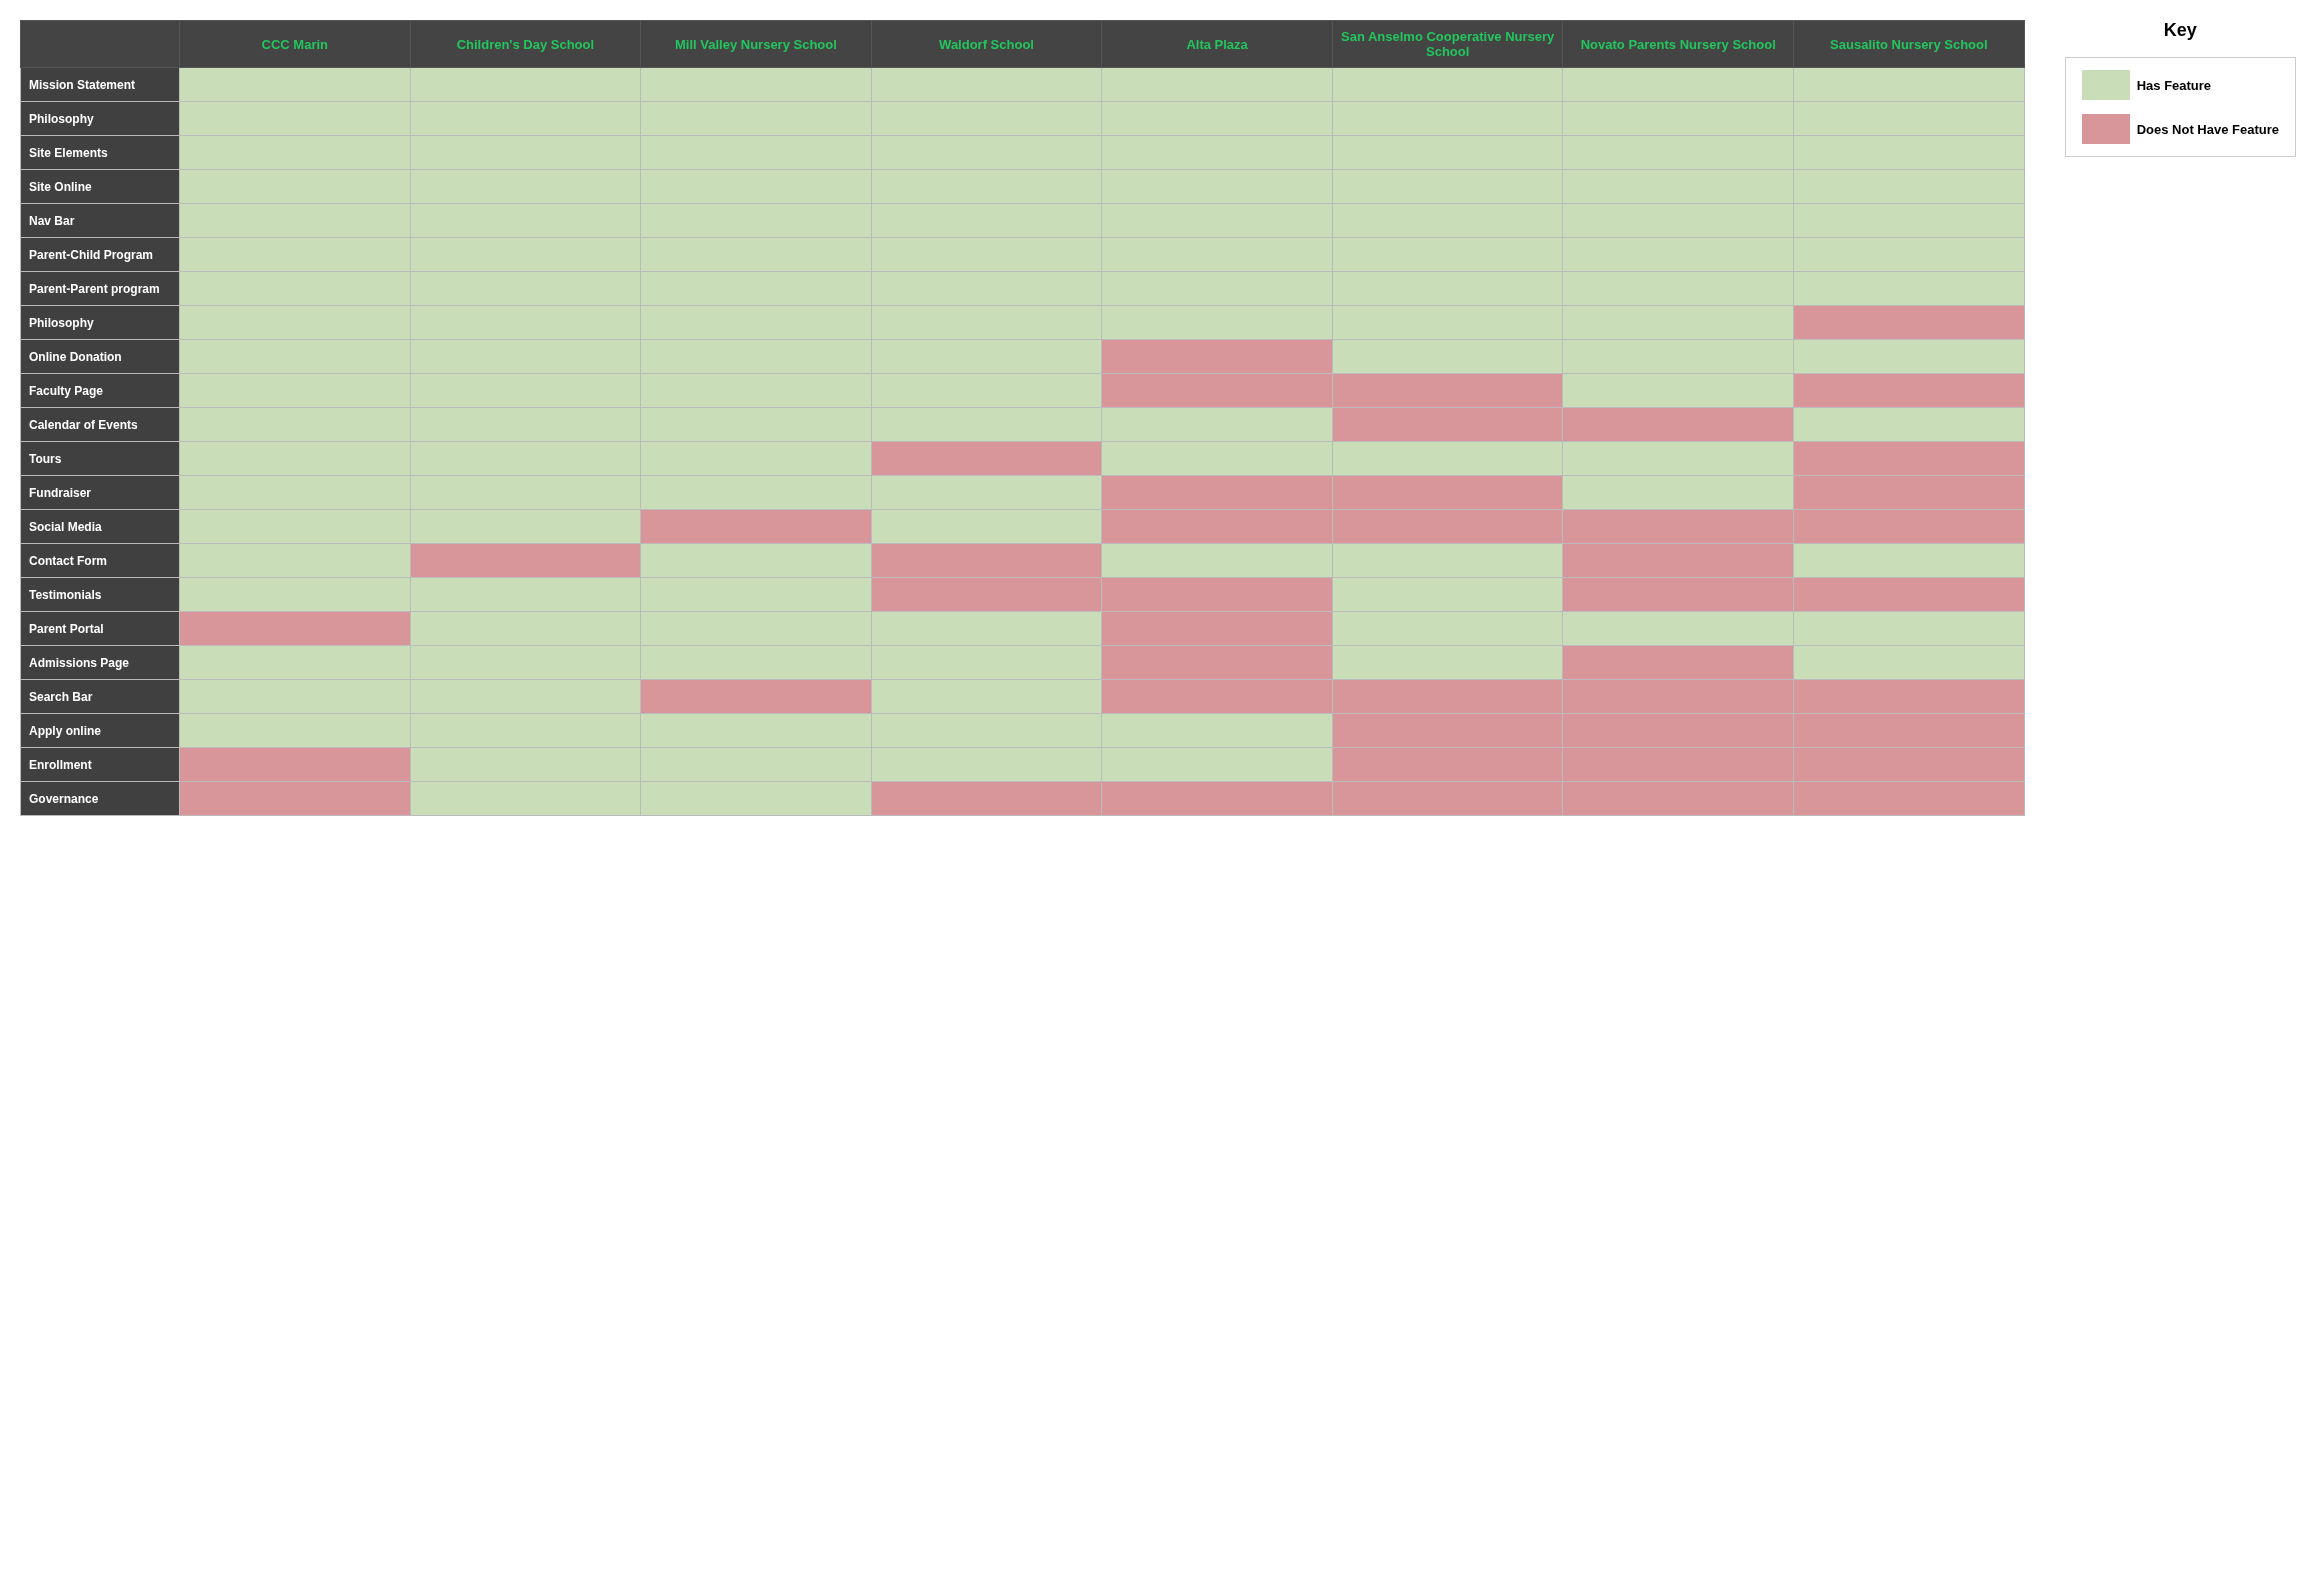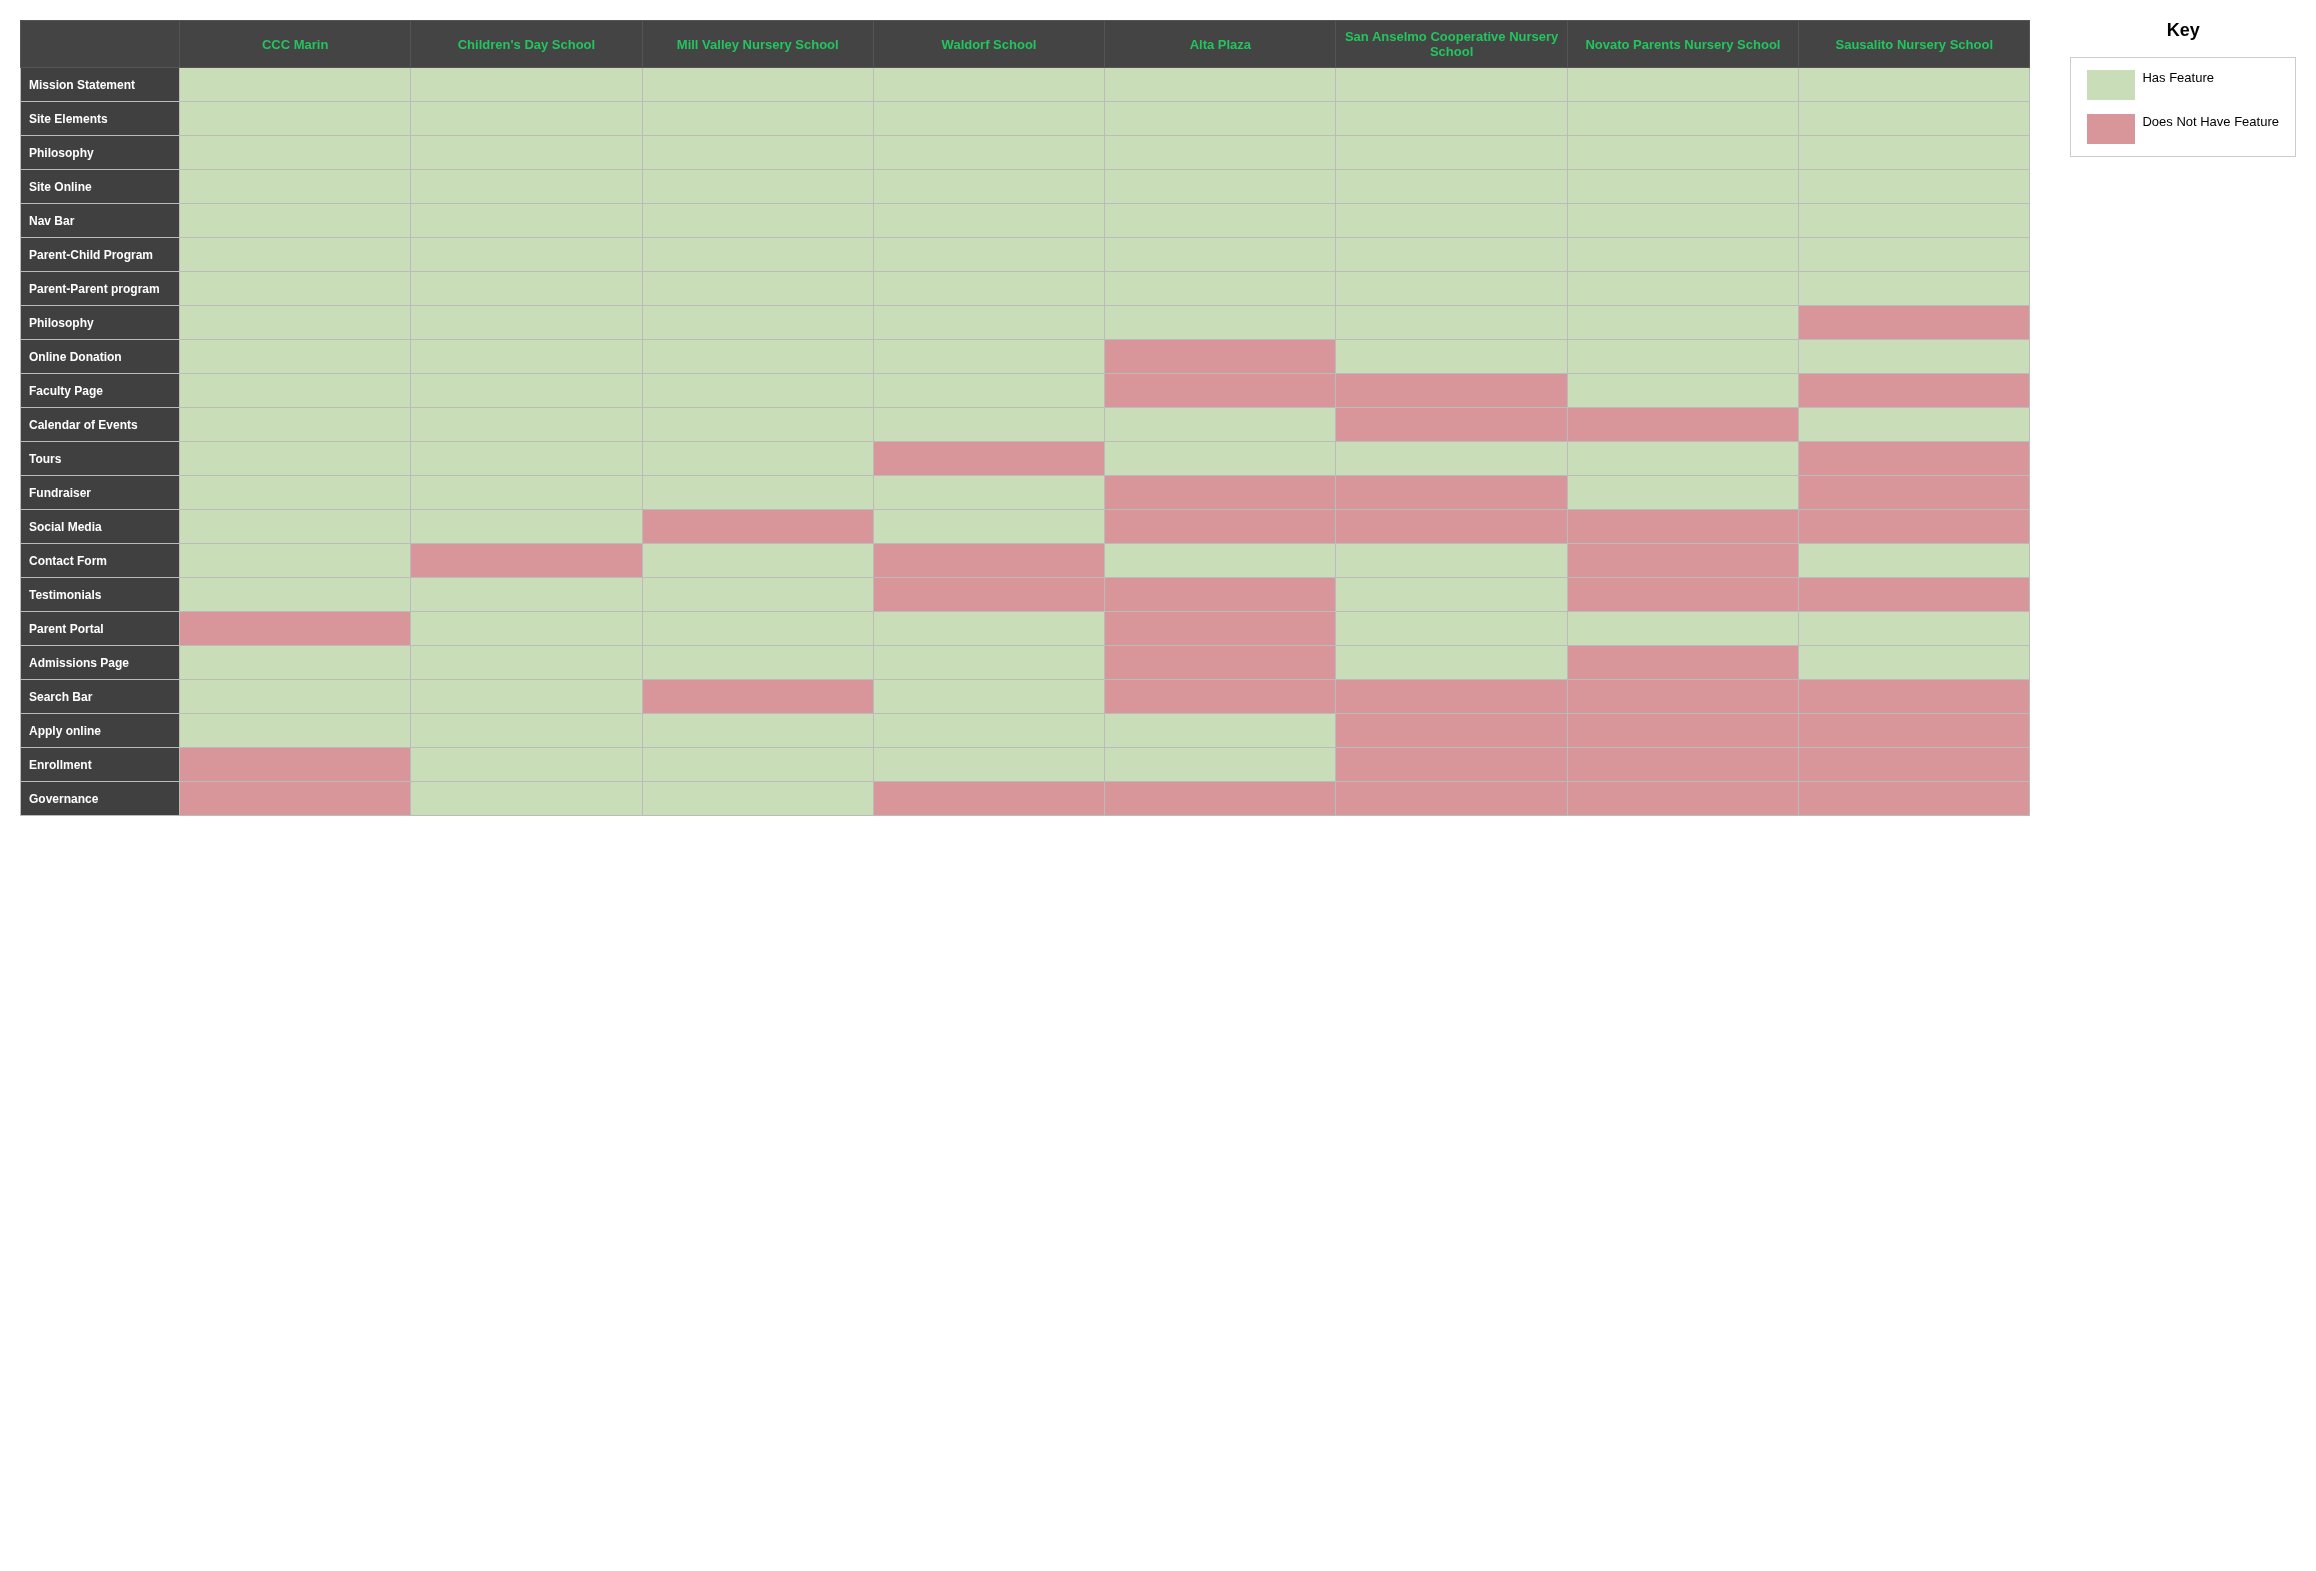--- a/index.html
+++ b/index.html
@@ -70,23 +70,24 @@
     .key-items {
       border: 1px solid #ccc;
       padding: 12px 16px;
       display: flex;
       flex-direction: column;
       gap: 14px;
     }
 
     .key-item {
       display: flex;
+      align-items: center;
       gap: 7px;
       font-size: 13px;
-      font-weight: normal;
+      font-weight: bold;
     }
 
     .key-swatch {
       width: 48px;
       height: 30px;
       flex-shrink: 0;
     }
   </style>
 </head>
 <body>
@@ -112,32 +113,32 @@
           <td class="has"></td>
           <td class="has"></td>
           <td class="has"></td>
           <td class="has"></td>
           <td class="has"></td>
           <td class="has"></td>
           <td class="has"></td>
           <td class="has"></td>
         </tr>
         <tr>
+          <td class="row-label">Philosophy</td>
+          <td class="has"></td>
+          <td class="has"></td>
+          <td class="has"></td>
+          <td class="has"></td>
+          <td class="has"></td>
+          <td class="has"></td>
+          <td class="has"></td>
+          <td class="has"></td>
+        </tr>
+        <tr>
           <td class="row-label">Site Elements</td>
-          <td class="has"></td>
-          <td class="has"></td>
-          <td class="has"></td>
-          <td class="has"></td>
-          <td class="has"></td>
-          <td class="has"></td>
-          <td class="has"></td>
-          <td class="has"></td>
-        </tr>
-        <tr>
-          <td class="row-label">Philosophy</td>
           <td class="has"></td>
           <td class="has"></td>
           <td class="has"></td>
           <td class="has"></td>
           <td class="has"></td>
           <td class="has"></td>
           <td class="has"></td>
           <td class="has"></td>
         </tr>
         <tr>

